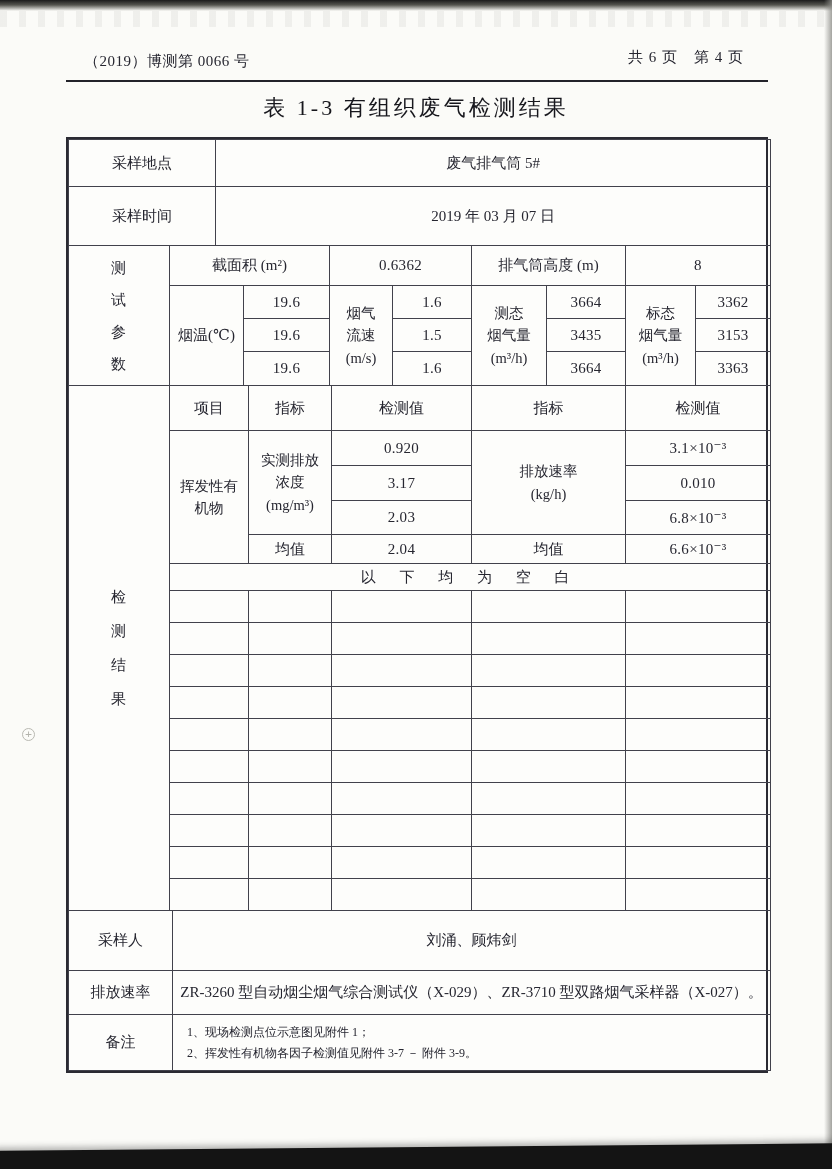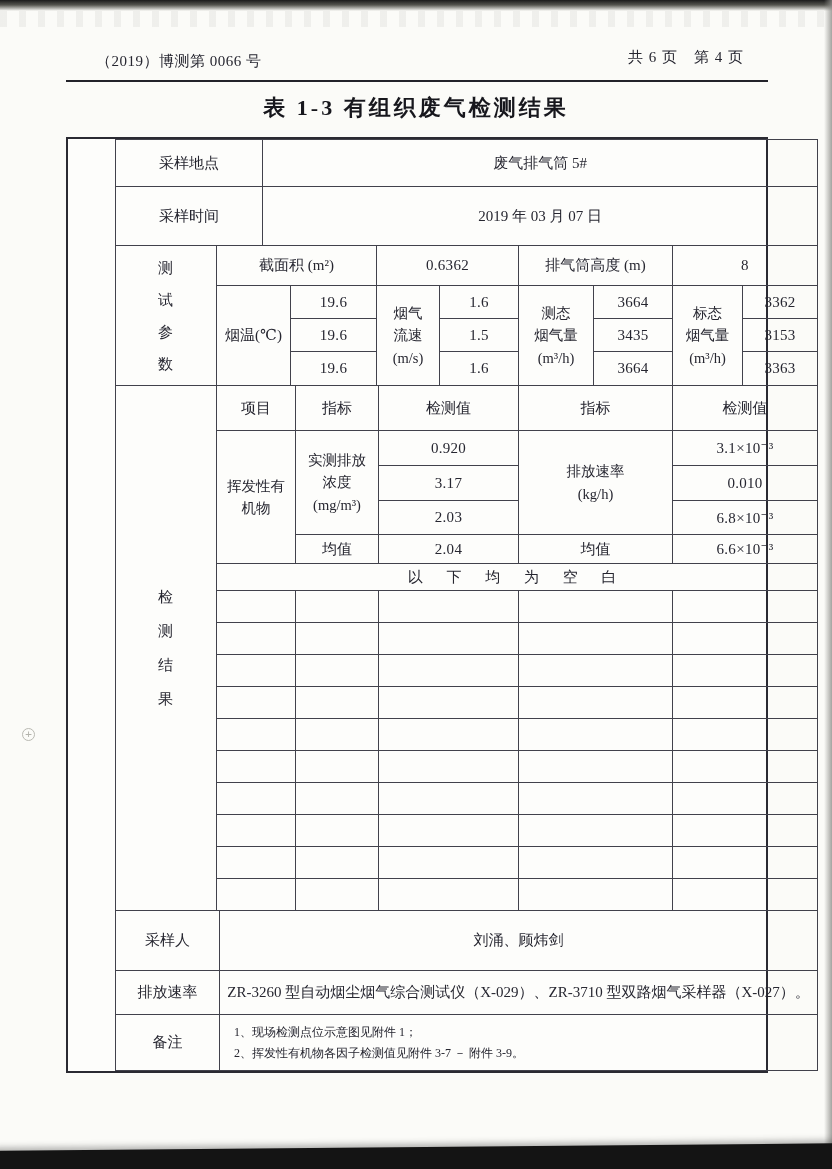--- a/index.html
+++ b/index.html
@@ -33,32 +33,32 @@
     opacity:.8;
   }
   .registration-mark {
     position:absolute; left:22px; top:728px; width:13px; height:13px;
     border:1px solid #b9b9b2; border-radius:50%;
     color:#b3b3ac; font-size:11px; line-height:11px; text-align:center;
     font-family:"DejaVu Sans Mono",monospace;
   }
 
   
-  .doc-number { position:absolute; left:96px; top:52px; font-size:15px; letter-spacing:.5px; }
+  .doc-number { position:absolute; left:84px; top:52px; font-size:15px; letter-spacing:.5px; }
   .page-indicator { position:absolute; right:88px; top:48px; font-size:15px; letter-spacing:1px; }
   .header-rule { position:absolute; left:66px; top:80px; width:702px; height:2px; background:#23232a; }
   .page-title {
     position:absolute; left:0; top:93px; width:832px;
-    text-align:center; font-size:22px; font-weight:700; letter-spacing:3px; color:#17171d;
+    text-align:center; font-size:22px; font-weight:400; letter-spacing:3px; color:#17171d;
   }
 
   
   .report-table {
     position:absolute; left:66px; top:137px; width:702px;
-    border:2px solid #2a2a32; background:#fdfdfb;padding-left:47px;
+    border:2px solid #2a2a32; background:#fdfdfb;
   }
   table { width:100%; border-collapse:collapse; table-layout:fixed; }
   td {
     border:1px solid #41414b;
     text-align:center; vertical-align:middle;
     font-size:15px; padding:1px 2px;
     overflow:hidden;
   }
   table.band { margin-top:-1px; }
   table.band:first-child { margin-top:0; }

